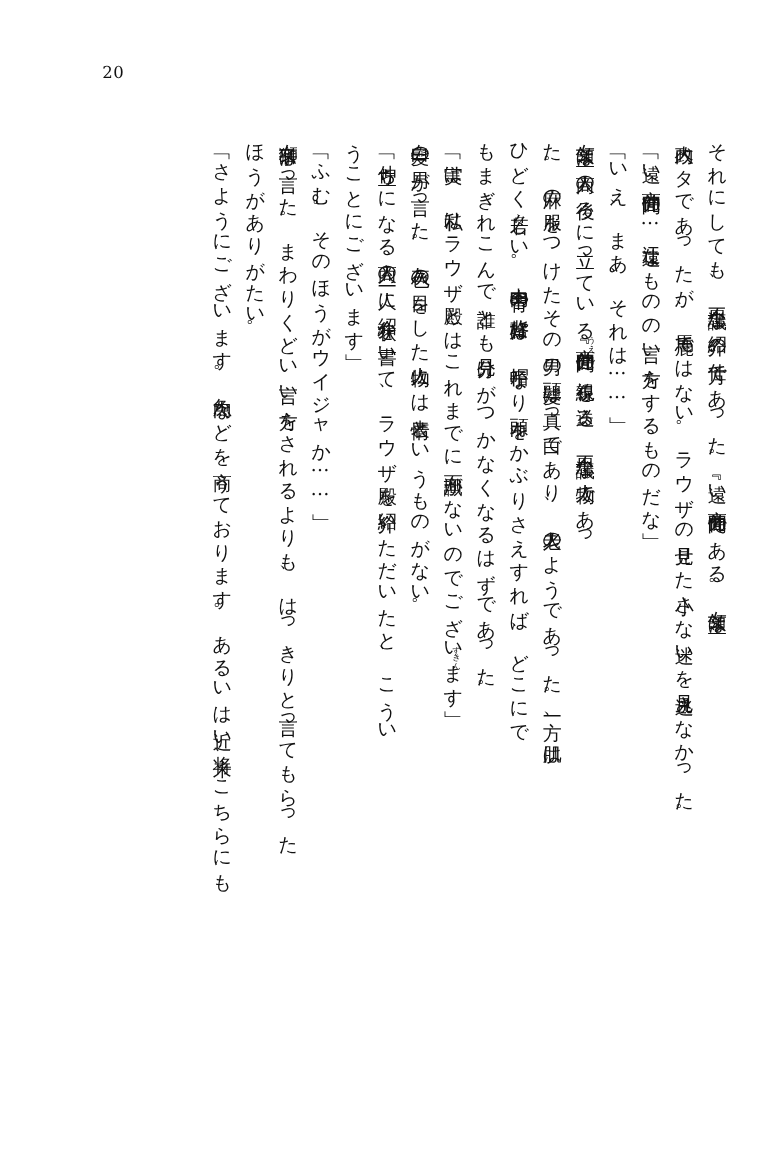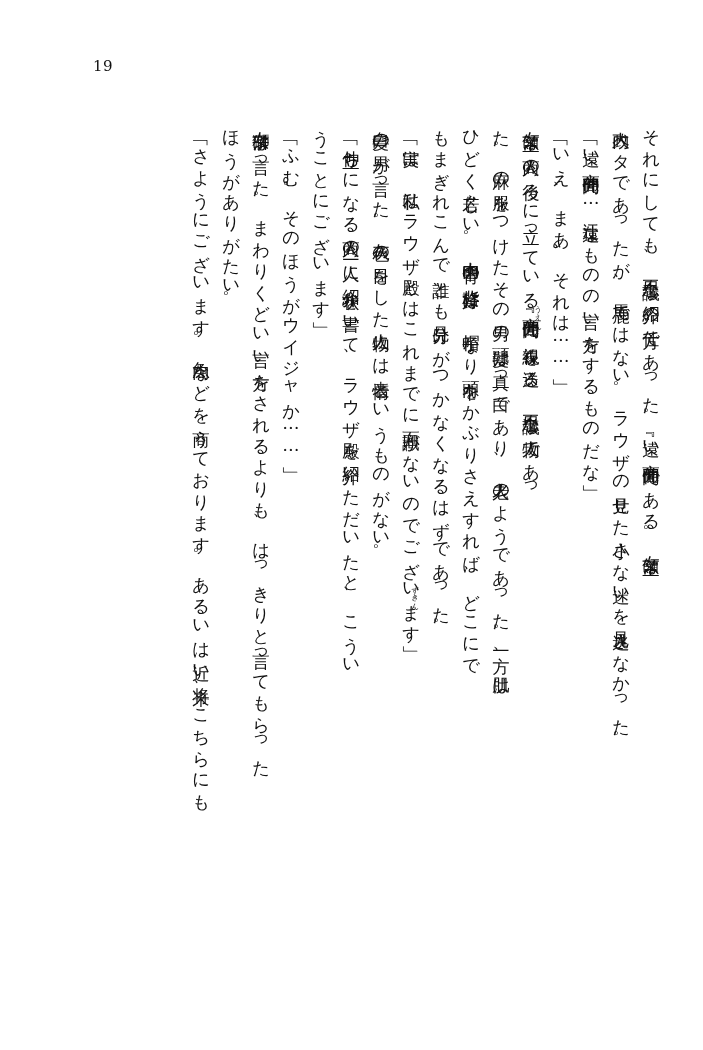--- a/index.html
+++ b/index.html
@@ -78,21 +78,21 @@
     letter-spacing: 0px;
     line-height: 1;
     color: #111;
   }
 </style>
 </head>
 <body>
 
 <div id="page">
 
-  <div id="page-number">19</div>
+  <div id="page-number">20</div>
 
   <div id="text-block">
     <div class="tcol">それにしても、不思議な紹介の仕方であった。『遠い商売仲間』である。女領主は</div>
     <div class="tcol">内政ベタであったが、馬鹿ではない。ラウザの見せた小さな迷いを見逃さなかった。</div>
     <div class="tcol indent">「遠い商売仲間……迂遠なものの言い方をするものだな」</div>
     <div class="tcol indent">「いえ、まあ、それは……」</div>
     <div class="tcol">女領主は商人の後ろに立っている『商売仲間』に視線を送る。不思議な人物であっ</div>
     <div class="tcol">た。麻の服をつけたその男の頭髪は真っ白であり、老人のようであった。一方、肌は</div>
     <div class="tcol">ひどく若々しい。中肉中背の背格好は、帽子なり頭巾をかぶりさえすれば、どこにで</div>
     <div class="tcol">もまぎれこんで誰とも見分けがつかなくなるはずであった。</div>

